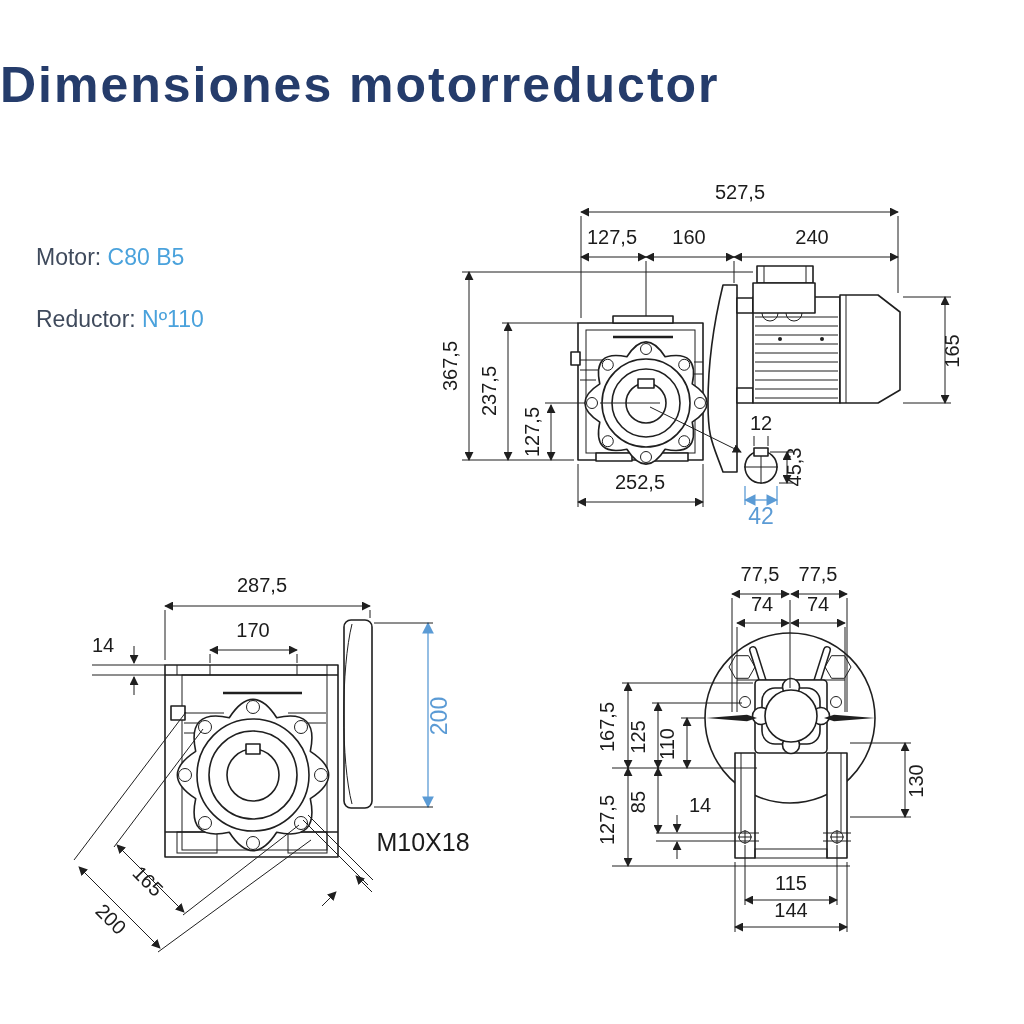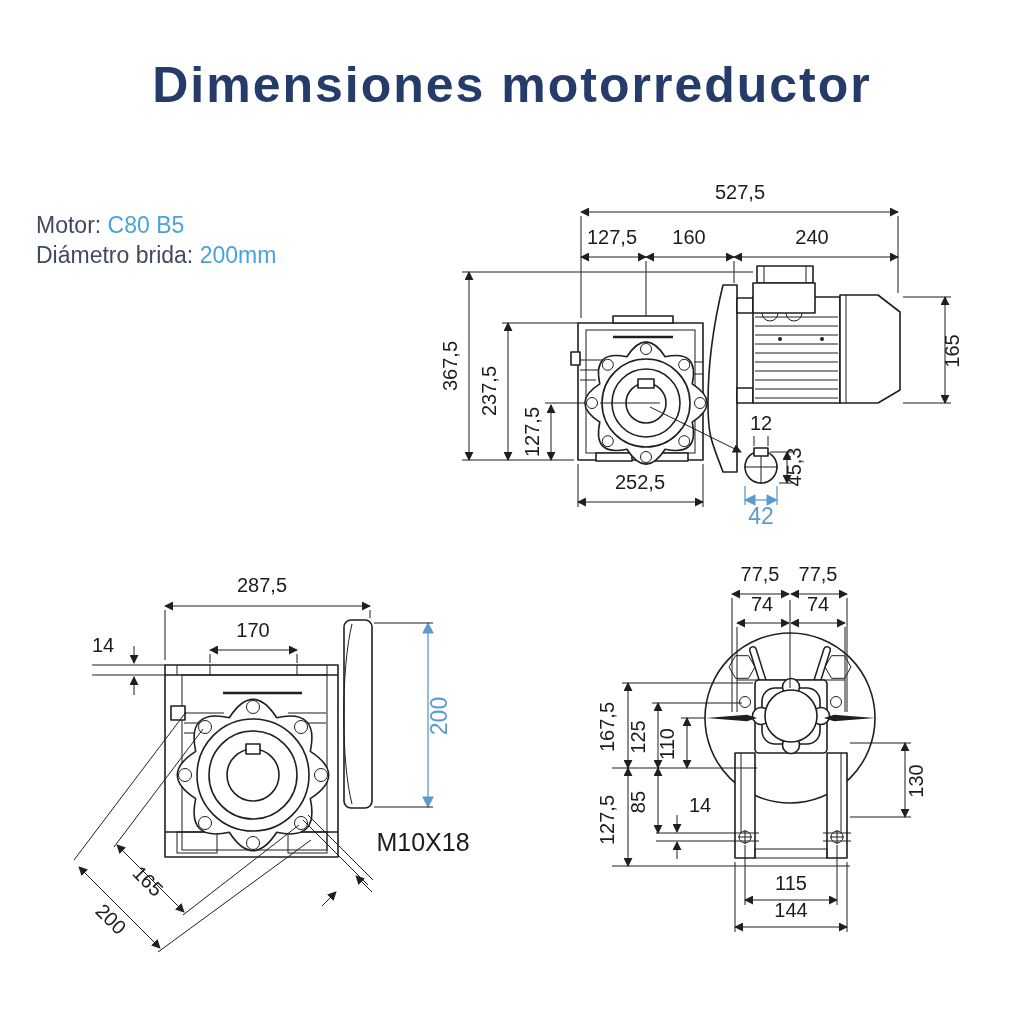--- a/index.html
+++ b/index.html
@@ -1,21 +1,21 @@
 <!DOCTYPE html>
 <html><head>
 <meta charset="utf-8">
 <style>
   html,body{margin:0;padding:0;background:#ffffff;}
   .canvas{position:relative;width:1024px;height:1024px;background:#ffffff;overflow:hidden;
           font-family:"Liberation Sans",sans-serif;}
-  .title{position:absolute;top:56px;left:0;width:100%;text-align:center;
+  .title{position:absolute;top:56px;left:0;width:100%;
          font-size:50px;font-weight:bold;letter-spacing:2px;color:#253c6b;}
   .specs{position:absolute;left:36px;top:210px;font-size:23px;line-height:30px;color:#3f4a5c;}
-  .specs .row{white-space:nowrap;}
+  .specs .row{white-space:nowrap;margin-top:32px;}
   .specs .val{color:#4aa2dc;}
   svg{position:absolute;overflow:visible;}
   .ln{fill:none;stroke:#1f1f1f;stroke-width:1.6;stroke-linejoin:round;}
   .lnf{fill:#ffffff;stroke:#1f1f1f;stroke-width:1.6;stroke-linejoin:round;}
   .th{fill:none;stroke:#1f1f1f;stroke-width:1;}
   .thk{fill:none;stroke:#1f1f1f;stroke-width:2.6;}
   .dim{fill:none;stroke:#1f1f1f;stroke-width:1;}
   .bdim{fill:none;stroke:#5b9bd5;stroke-width:1.3;}
   .dt{font-family:"Liberation Sans",sans-serif;font-size:20px;fill:#1c1c1c;text-anchor:middle;}
   .bt{font-family:"Liberation Sans",sans-serif;font-size:23px;fill:#5b9bd5;text-anchor:middle;}
@@ -24,21 +24,21 @@
 </style>
 </head>
 <body>
 
 <div class="canvas">
 
   <div class="title">Dimensiones motorreductor</div>
 
   <div class="specs">
     <div class="row"><span>Motor: </span><span class="val">C80 B5</span></div>
-    <div class="row"><span>Diámetro brida: </span><span class="val">200mm</span></div>
+    <div class="row"><span>Reductor: </span><span class="val">Nº110</span></div>
   </div>
 
   <svg style="left:440px;top:150px;" width="580" height="400" viewBox="440 150 580 400">
     <defs>
       <marker id="mA" viewBox="0 0 10 10" refX="9" refY="5" markerWidth="9" markerHeight="9" orient="auto-start-reverse">
           <path d="M0,0 L10,5 L0,10 z" fill="#1f1f1f"></path>
         </marker>
       <marker id="mAb" viewBox="0 0 10 10" refX="9" refY="5" markerWidth="9" markerHeight="9" orient="auto-start-reverse">
           <path d="M0,0 L10,5 L0,10 z" fill="#5b9bd5"></path>
         </marker>

